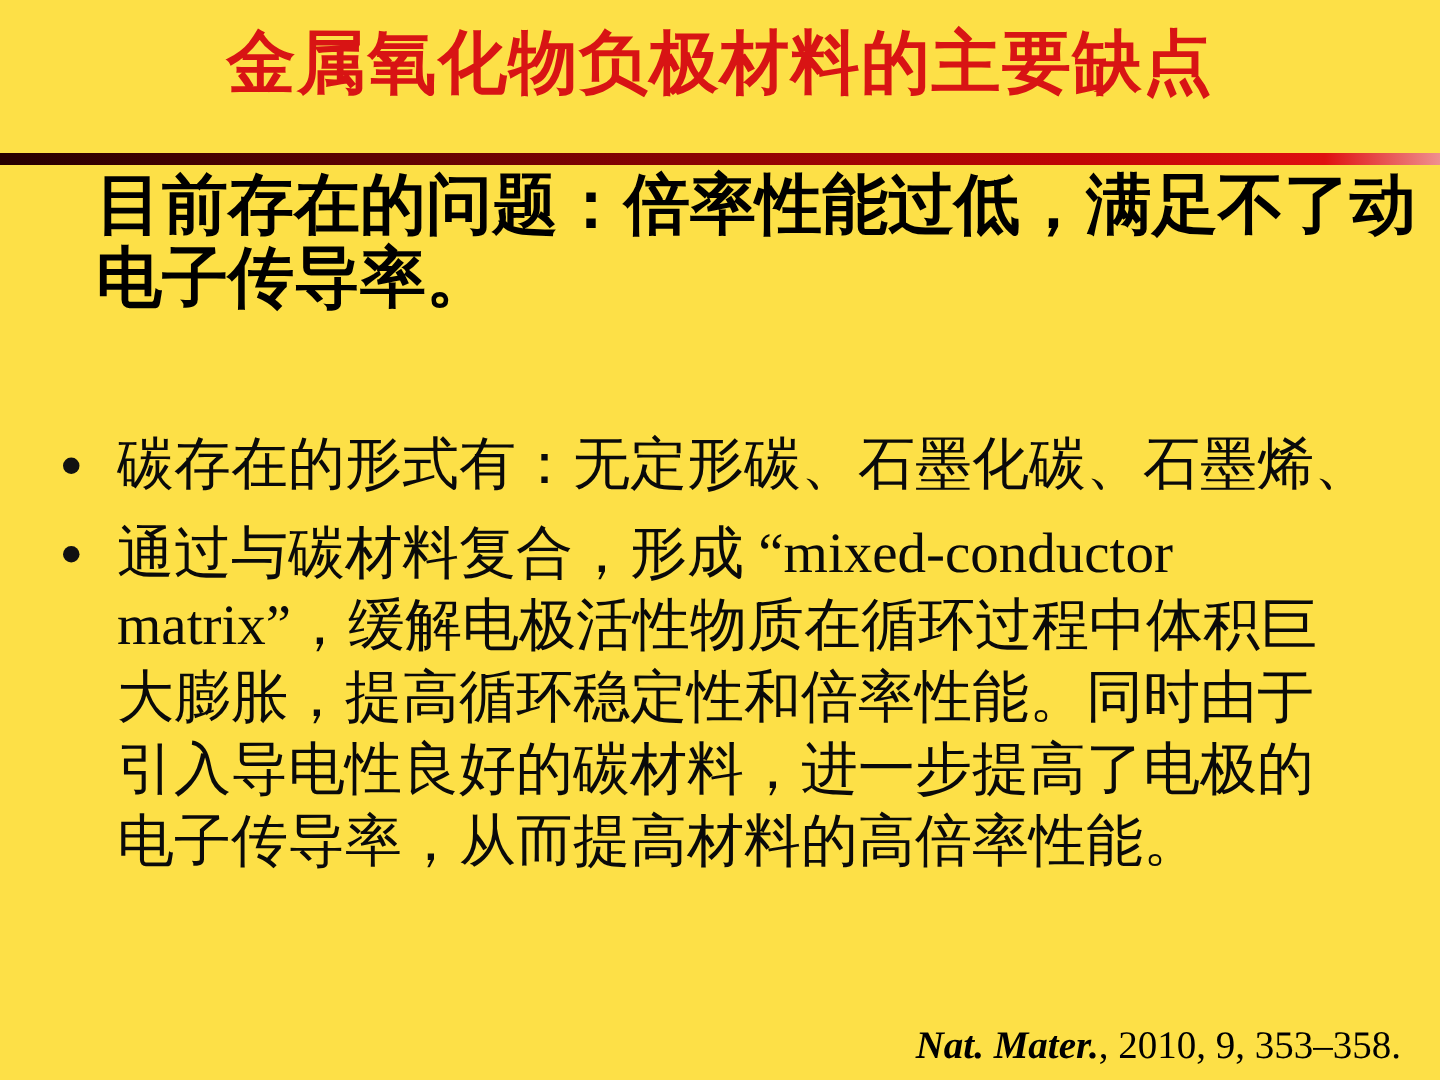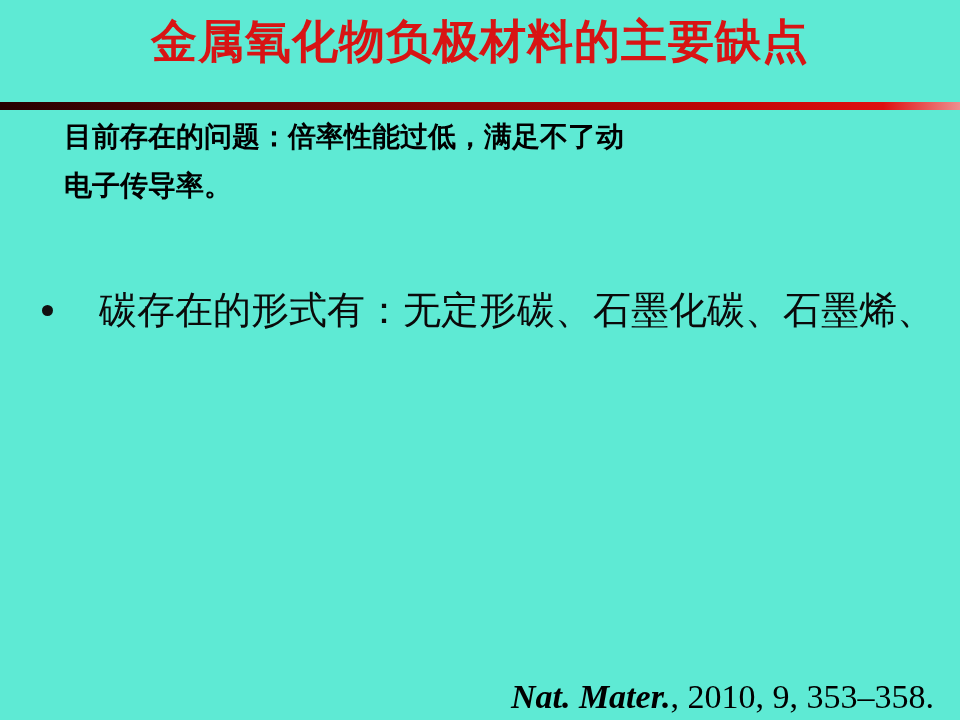--- a/index.html
+++ b/index.html
@@ -4,21 +4,21 @@
 <style>
   html, body {
     margin: 0;
     padding: 0;
     background: #ffffff;
   }
   .slide {
     position: relative;
     width: 960px;
     height: 720px;
-    background: #5eead4;
+    background: #fde047;
     overflow: hidden;
     font-family: "Liberation Serif", serif;
     color: #000000;
   }
   .title {
     position: absolute;
     top: 12px;
     left: 0;
     width: 960px;
     margin: 0;
@@ -42,36 +42,35 @@
       #8e0303 50%,
       #c00505 75%,
       #df1010 92%,
       #ef8f8f 100%);
   }
   .intro {
     position: absolute;
     left: 64px;
     top: 112px;
     width: 856px;
-    font-size: 28px;
+    font-size: 44px;
     line-height: 49px;
     font-weight: bold;
     color: #000000;
   }
   .bullets {
     position: absolute;
     left: 42px;
     top: 286px;
     width: 890px;
   }
   .bullet-item {
     display: flex;
     align-items: flex-start;
     margin-bottom: 11px;
-    gap: 21px;
   }
   .dot {
     flex: 0 0 auto;
     width: 11px;
     height: 11px;
     border-radius: 50%;
     background: #111111;
     margin: 19px 25px 0 0;
   }
   .bullet-text {
@@ -79,21 +78,21 @@
     line-height: 48px;
     color: #0a0a0a;
   }
   .line {
     white-space: nowrap;
   }
   .citation {
     position: absolute;
     right: 26px;
     bottom: 8px;
-    font-size: 34px;
+    font-size: 26px;
     line-height: 30px;
     color: #000000;
     white-space: nowrap;
   }
   .citation .journal {
     font-weight: bold;
     font-style: italic;
   }
 </style>
 </head>
@@ -112,18 +111,28 @@
 
   <div class="bullets">
 
     <div class="bullet-item">
       <span class="dot"></span>
       <div class="bullet-text">
         <div class="line">碳存在的形式有：无定形碳、石墨化碳、石墨烯、</div>
       </div>
     </div>
 
+    <div class="bullet-item">
+      <span class="dot"></span>
+      <div class="bullet-text">
+        <div class="line">通过与碳材料复合，形成 “mixed-conductor</div>
+        <div class="line">matrix”，缓解电极活性物质在循环过程中体积巨</div>
+        <div class="line">大膨胀，提高循环稳定性和倍率性能。同时由于</div>
+        <div class="line">引入导电性良好的碳材料，进一步提高了电极的</div>
+        <div class="line">电子传导率，从而提高材料的高倍率性能。</div>
+      </div>
+    </div>
 
   </div>
 
   <div class="citation"><span class="journal">Nat. Mater.</span><span>, 2010, 9, 353–358.</span></div>
 
 </div>
 
 </body></html>

